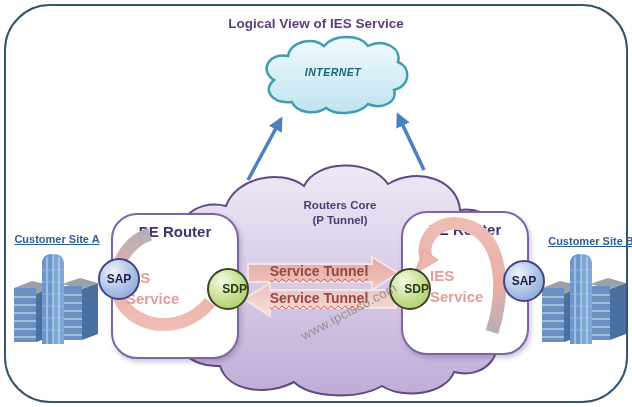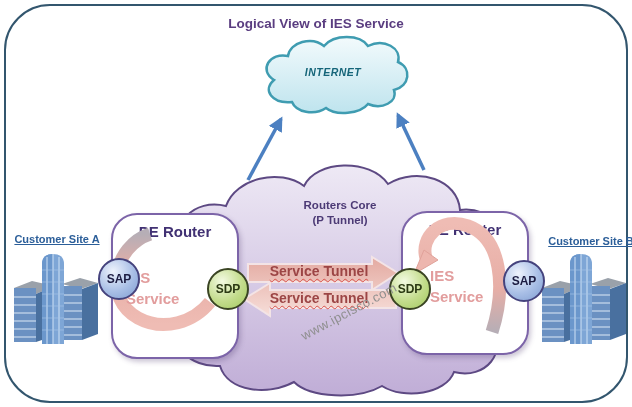--- a/index.html
+++ b/index.html
@@ -40,21 +40,21 @@
   .badge {
     position:absolute; width:38px; height:38px; border-radius:50%;
     text-align:center; line-height:38px; font-weight:bold; font-size:12px;
   }
   .sap {
     background:radial-gradient(circle at 35% 30%, #eef3fc, #a9bfe6 55%, #7f9dd1);
     border:2px solid #45437d; color:#1d1d42;
   }
   .sdp {
     background:radial-gradient(circle at 35% 30%, #f3fae2, #c3dc8c 55%, #a3c95f);
-    border:2px solid #3a4423; color:#2c3a14;
+    border:2px solid #3a4423; color:#2c3a14;text-align:right;
   }
   #sapL { left:98px;  top:258px; }
   #sdpL { left:207px; top:268px; }
   #sdpR { left:389px; top:268px; }
   #sapR { left:503px; top:260px; }
   .tun-label {
     position:absolute; width:130px; text-align:center; font-weight:bold;
     font-size:14px; color:#9c4545;
   }
   .tun-label span {

